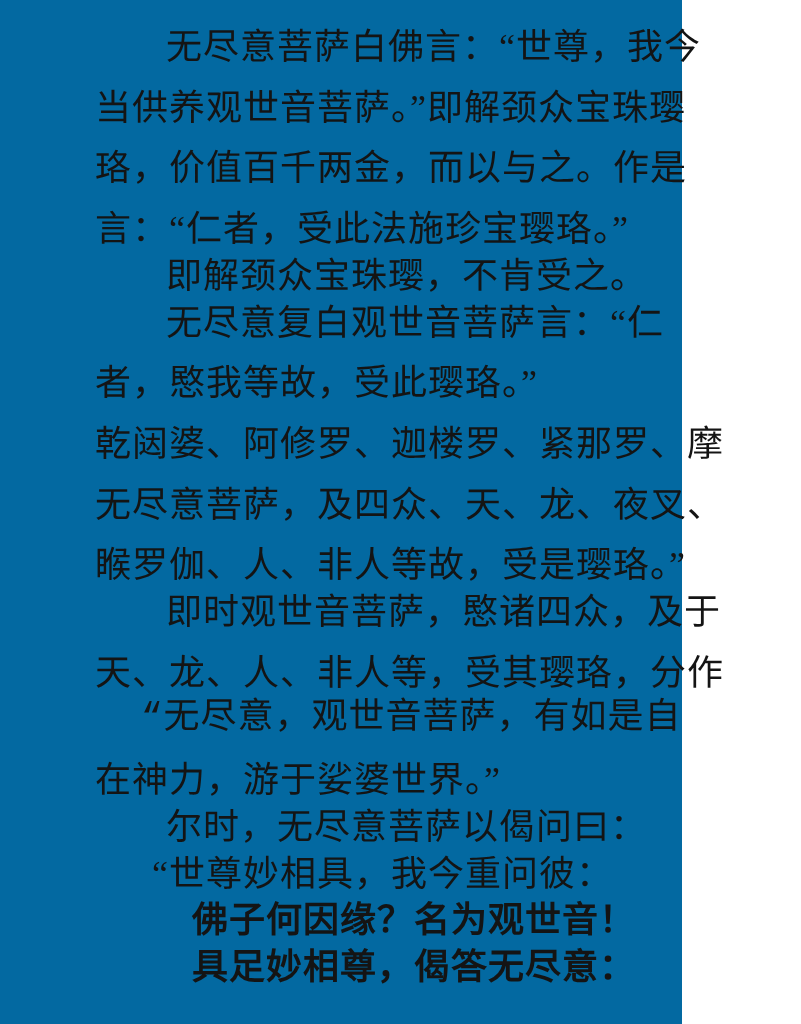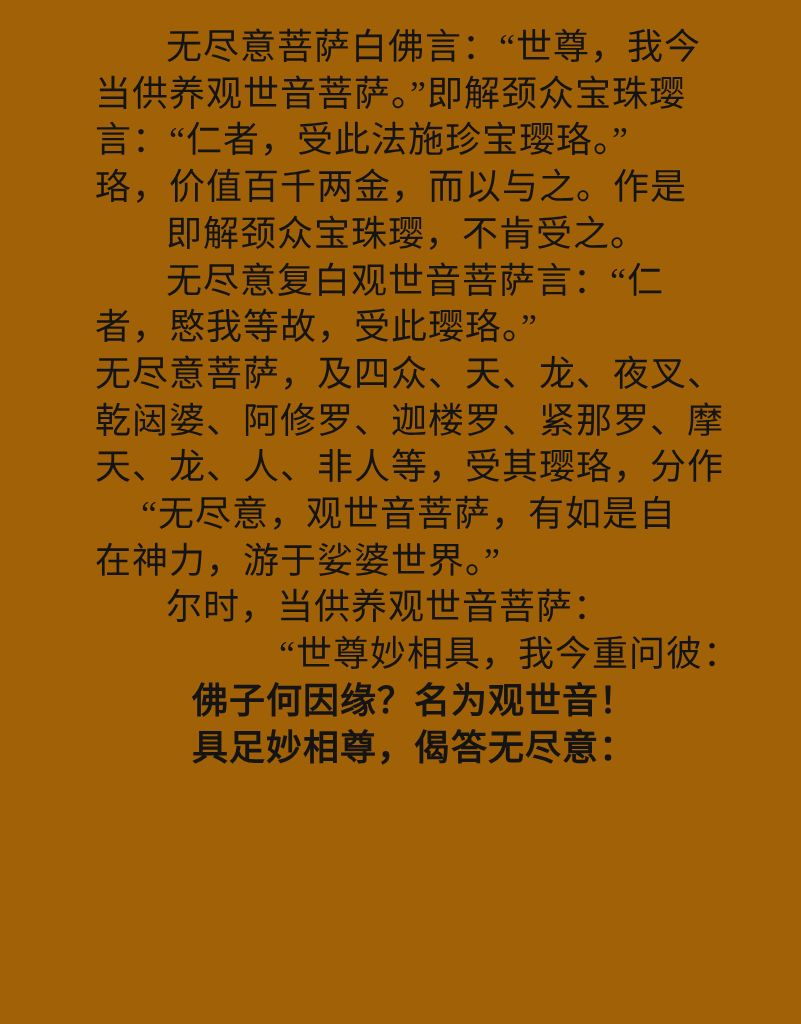--- a/index.html
+++ b/index.html
@@ -8,60 +8,62 @@
   }
   body {
     width: 801px;
     height: 1024px;
     background: #ffffff;
     overflow: hidden;
     font-family: "Liberation Serif", "DejaVu Serif", serif;
   }
   .page {
     position: relative;
-    width: 801px;
+    width: 682px;
     height: 1024px;
-    background: #a16207;
+    background: #0369a1;
   }
   .lines {
     position: absolute;
     left: 95px;
     top: 24px;
     width: 645px;
     color: #141414;
   }
   .line {
     font-size: 36px;
     line-height: 46.7px;
     letter-spacing: 1px;
     white-space: pre;
     text-rendering: optimizeLegibility;
   }
   
-  .indent-none        { padding-left: 0; }
+  .indent-none        { padding-left: 0; margin-top: 14px; }
   .indent-para        { padding-left: 71px; }  
-  .indent-para-quote  { padding-left: 46px; }  
-  .indent-verse-first { padding-left: 57px; text-align: right; }  
+  .indent-para-quote  { padding-left: 46px; font-family: Liberation Mono, monospace; }  
+  .indent-verse-first { padding-left: 57px; }  
   .indent-verse       { padding-left: 97px; font-weight: bold; }  
 </style>
 </head>
 <body style="background: rgb(255, 255, 255);">
 
 <div class="page">
   <div class="lines" id="lines-container" style="color: rgb(20, 20, 20);">
       <div class="line indent-para">无尽意菩萨白佛言：“世尊，我今</div>
       <div class="line indent-none">当供养观世音菩萨。”即解颈众宝珠璎</div>
+      <div class="line indent-none">珞，价值百千两金，而以与之。作是</div>
       <div class="line indent-none">言：“仁者，受此法施珍宝璎珞。”</div>
-      <div class="line indent-none">珞，价值百千两金，而以与之。作是</div>
       <div class="line indent-para">即解颈众宝珠璎，不肯受之。</div>
       <div class="line indent-para">无尽意复白观世音菩萨言：“仁</div>
       <div class="line indent-none">者，愍我等故，受此璎珞。”</div>
+      <div class="line indent-none">乾闼婆、阿修罗、迦楼罗、紧那罗、摩</div>
       <div class="line indent-none">无尽意菩萨，及四众、天、龙、夜叉、</div>
-      <div class="line indent-none">乾闼婆、阿修罗、迦楼罗、紧那罗、摩</div>
+      <div class="line indent-none">睺罗伽、人、非人等故，受是璎珞。”</div>
+      <div class="line indent-para">即时观世音菩萨，愍诸四众，及于</div>
       <div class="line indent-none">天、龙、人、非人等，受其璎珞，分作</div>
       <div class="line indent-para-quote">“无尽意，观世音菩萨，有如是自</div>
       <div class="line indent-none">在神力，游于娑婆世界。”</div>
-      <div class="line indent-para">尔时，当供养观世音菩萨：</div>
+      <div class="line indent-para">尔时，无尽意菩萨以偈问曰：</div>
       <div class="line indent-verse-first">“世尊妙相具，我今重问彼：</div>
       <div class="line indent-verse">佛子何因缘？名为观世音！</div>
       <div class="line indent-verse">具足妙相尊，偈答无尽意：</div>
     </div>
 </div>
 
 </body></html>

